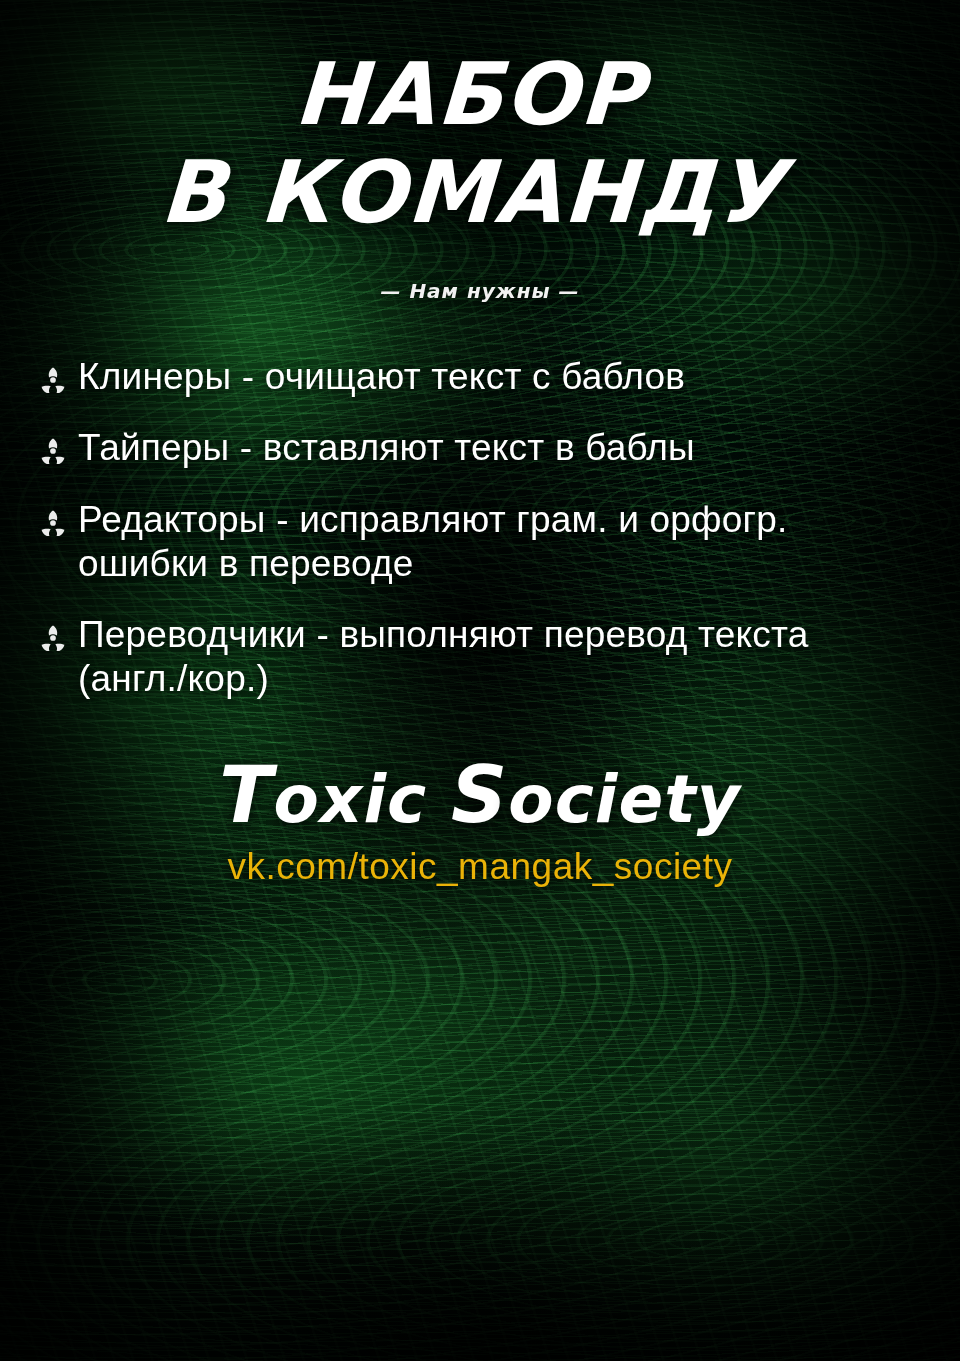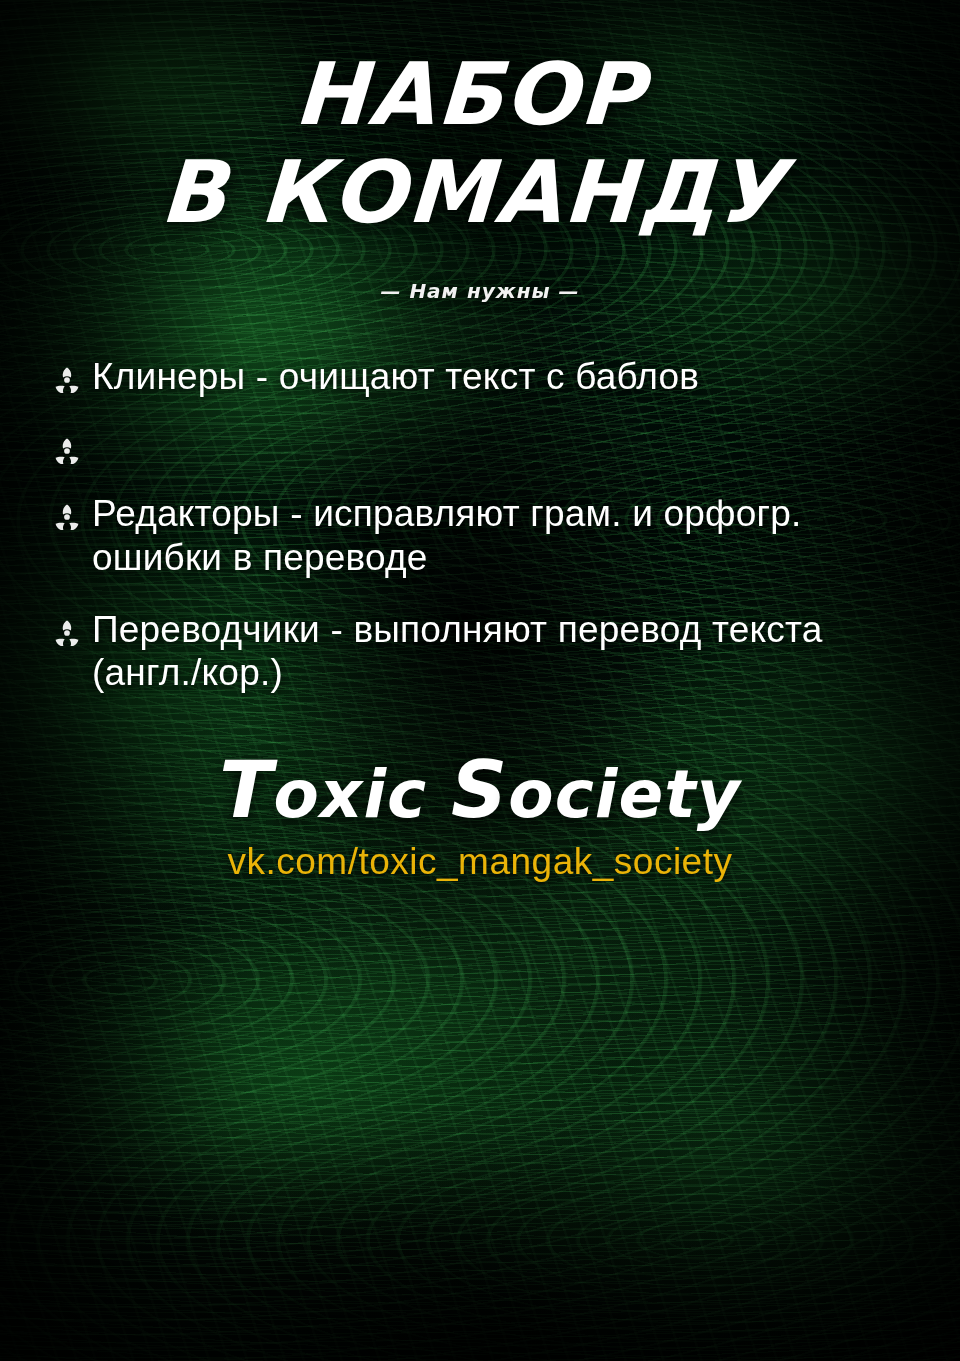--- a/index.html
+++ b/index.html
@@ -109,21 +109,21 @@
     font-family: "DejaVu Sans", sans-serif;
     font-style: italic;
     font-weight: bold;
     font-size: 20px;
     letter-spacing: 1px;
     text-shadow: 0 2px 12px rgba(0,0,0,0.8);
   }
 
   .role-list {
     list-style: none;
-    margin: 52px 0 0 16px;
+    margin: 52px 0 0 2px;
     padding: 0 44px 0 38px;
   }
   .role-item {
     display: flex;
     align-items: flex-start;
     margin-bottom: 28px;
   }
   .bio-icon {
     flex: 0 0 auto;
     width: 26px;
@@ -201,20 +201,21 @@
         <span class="bio-icon">
           <svg viewBox="0 0 100 100" width="26" height="26" aria-hidden="true">
             <g fill="#ffffff">
               <circle cx="50" cy="50" r="11"></circle>
               <path d="M50 2c-13 8-19 24-15 38 5-3 10-4 15-4s10 1 15 4c4-14-2-30-15-38z"></path>
               <path d="M6 76c3 15 16 26 31 26-2-5-3-10-2-15 1-5 3-9 6-13-14-4-28 0-35 2z"></path>
               <path d="M94 76c-7-2-21-6-35-2 3 4 5 8 6 13 1 5 0 10-2 15 15 0 28-11 31-26z"></path>
             </g>
           </svg>
         </span>
+        <span class="role-text">Тайперы - вставляют текст в баблы</span>
       </li>
 
       <li class="role-item">
         <span class="bio-icon">
           <svg viewBox="0 0 100 100" width="26" height="26" aria-hidden="true">
             <g fill="#ffffff">
               <circle cx="50" cy="50" r="11"></circle>
               <path d="M50 2c-13 8-19 24-15 38 5-3 10-4 15-4s10 1 15 4c4-14-2-30-15-38z"></path>
               <path d="M6 76c3 15 16 26 31 26-2-5-3-10-2-15 1-5 3-9 6-13-14-4-28 0-35 2z"></path>
               <path d="M94 76c-7-2-21-6-35-2 3 4 5 8 6 13 1 5 0 10-2 15 15 0 28-11 31-26z"></path>

